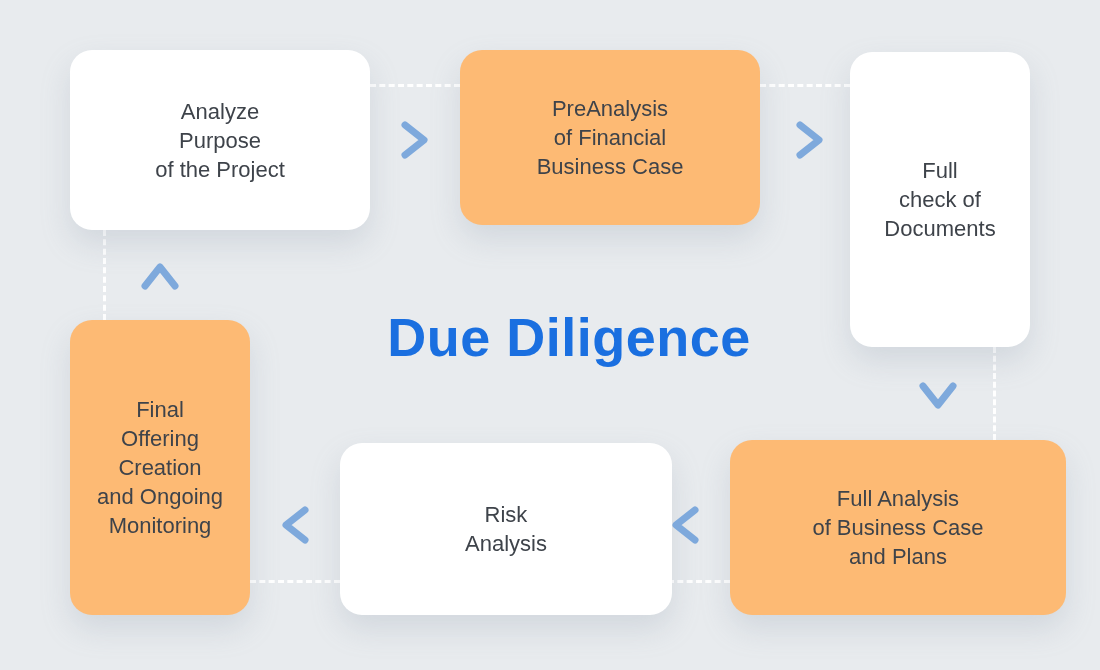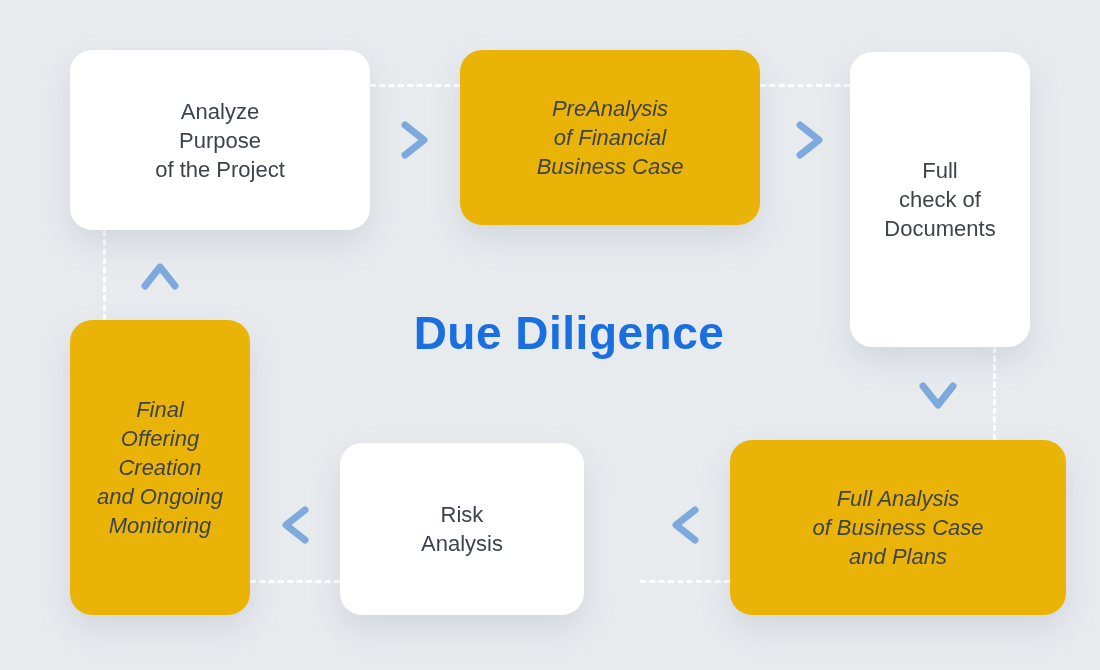--- a/index.html
+++ b/index.html
@@ -15,55 +15,55 @@
   .box {
     position: absolute;
     border-radius: 22px;
     display: flex;
     align-items: center;
     justify-content: center;
     text-align: center;
     box-shadow: 0 14px 30px rgba(130,145,165,0.22);
   }
   .box.white { background: #ffffff; }
-  .box.blue  { background: #eab308; font-style: italic; }
+  .box.blue  { background: #fdba74; }
   .label {
     white-space: pre-line;
     font-size: 22px;
     line-height: 29px;
     color: #3e434a;
     padding: 0 10px;
   }
   .title {
     position: absolute;
     top: 306px;
     left: 50%;
     transform: translateX(-50%);
     margin: 0;
-    font-size: 46px;
+    font-size: 54px;
     font-weight: bold;
     color: #1a6fe0;
     letter-spacing: 0.5px;
     white-space: nowrap;
   }
   .line { position: absolute; }
   .line.h { border-top: 3px dashed #ffffff; height: 0; }
   .line.v { border-left: 3px dashed #ffffff; width: 0; }
   .chev { position: absolute; width: 34px; height: 46px; }
   .chev svg { display: block; width: 100%; height: 100%; }
   .chev.down { transform: rotate(90deg); }
   .chev.left { transform: rotate(180deg); }
   .chev.up   { transform: rotate(-90deg); }
 
   
   #box1 { left: 70px;  top: 50px;  width: 300px; height: 180px; }
   #box2 { left: 460px; top: 50px;  width: 300px; height: 175px; }
   #box3 { left: 850px; top: 52px;  width: 180px; height: 295px; align-items: center; }
   #box4 { left: 730px; top: 440px; width: 336px; height: 175px; }
-  #box5 { left: 340px; top: 443px; width: 244px; height: 172px; }
+  #box5 { left: 340px; top: 443px; width: 332px; height: 172px; }
   #box6 { left: 70px;  top: 320px; width: 180px; height: 295px; text-align: center; }
 
   
   #lineA { left: 370px; top: 84px;  width: 90px; }
   #lineB { left: 760px; top: 84px;  width: 90px; }
   #lineC { left: 993px; top: 347px; height: 93px; }
   #lineD { left: 640px; top: 580px; width: 90px; }
   #lineE { left: 250px; top: 580px; width: 90px; }
   #lineF { left: 103px; top: 230px; height: 90px; }
 

